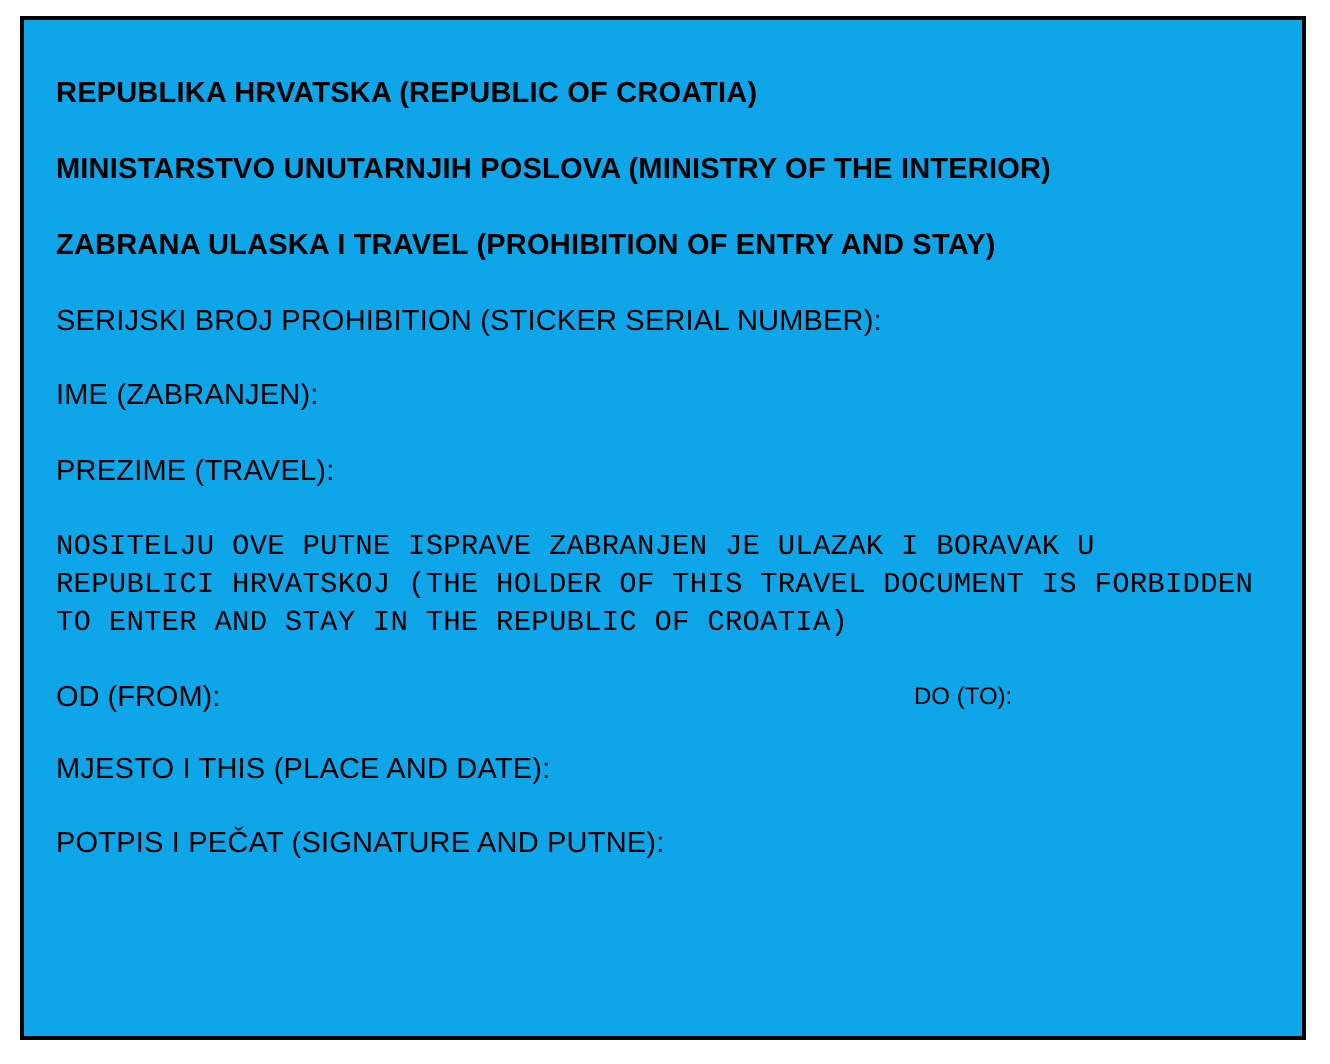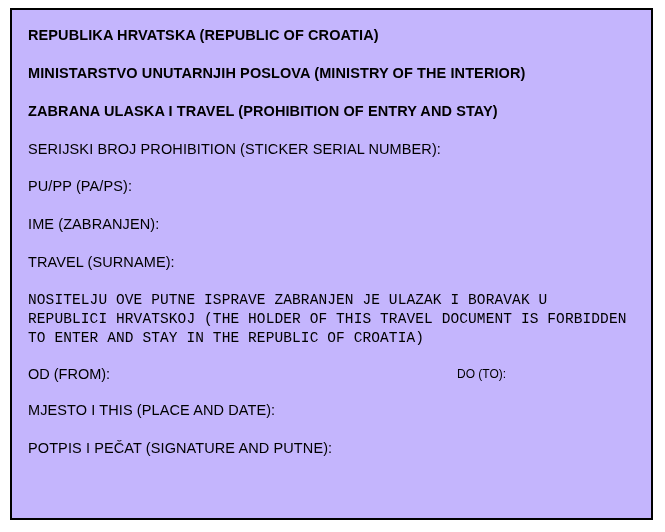--- a/index.html
+++ b/index.html
@@ -14,39 +14,39 @@
     color: #000000;
   }
   #form-card {
     position: absolute;
     left: 10px;
     top: 8px;
     width: 643px;
     height: 512px;
     box-sizing: border-box;
     border: 2px solid #000000;
-    background: #c4b5fd;
-    padding: 16px 16px 0 16px;
+    background: #0ea5e9;
+    padding: 28px 16px 0 16px;
   }
   .line {
     font-size: 14.5px;
     line-height: 1.3;
     margin: 0 0 19px 0;
     letter-spacing: 0.1px;
   }
   .line.bold {
     font-weight: bold;
   }
   .line.para {
     margin-bottom: 19px;
     font-family: Liberation Mono, monospace;
   }
   .row-split {
     display: flex;
-    align-items: center;
+    align-items: flex-start;
     margin: 0 0 19px 0;
   }
   .row-split .left {
     width: 429px;
     flex: 0 0 429px;
     font-size: 14.5px;
   }
   .row-split .right {
     font-size: 12px;
   }
@@ -57,25 +57,24 @@
 <div id="form-card">
 
   <div class="line bold">REPUBLIKA HRVATSKA (REPUBLIC OF CROATIA)</div>
 
   <div class="line bold">MINISTARSTVO UNUTARNJIH POSLOVA (MINISTRY OF THE INTERIOR)</div>
 
   <div class="line bold">ZABRANA ULASKA I TRAVEL (PROHIBITION OF ENTRY AND STAY)</div>
 
   <div class="line">SERIJSKI BROJ PROHIBITION (STICKER SERIAL NUMBER):</div>
 
-  <div class="line">PU/PP (PA/PS):</div>
 
   <div class="line">IME (ZABRANJEN):</div>
 
-  <div class="line">TRAVEL (SURNAME):</div>
+  <div class="line">PREZIME (TRAVEL):</div>
 
 
   <div class="line para">NOSITELJU OVE PUTNE ISPRAVE ZABRANJEN JE ULAZAK I BORAVAK U REPUBLICI HRVATSKOJ (THE HOLDER OF THIS TRAVEL DOCUMENT IS FORBIDDEN TO ENTER AND STAY IN THE REPUBLIC OF CROATIA)</div>
 
   <div class="row-split">
     <span class="left">OD (FROM):</span>
     <span class="right">DO (TO):</span>
   </div>
 
   <div class="line">MJESTO I THIS (PLACE AND DATE):</div>

